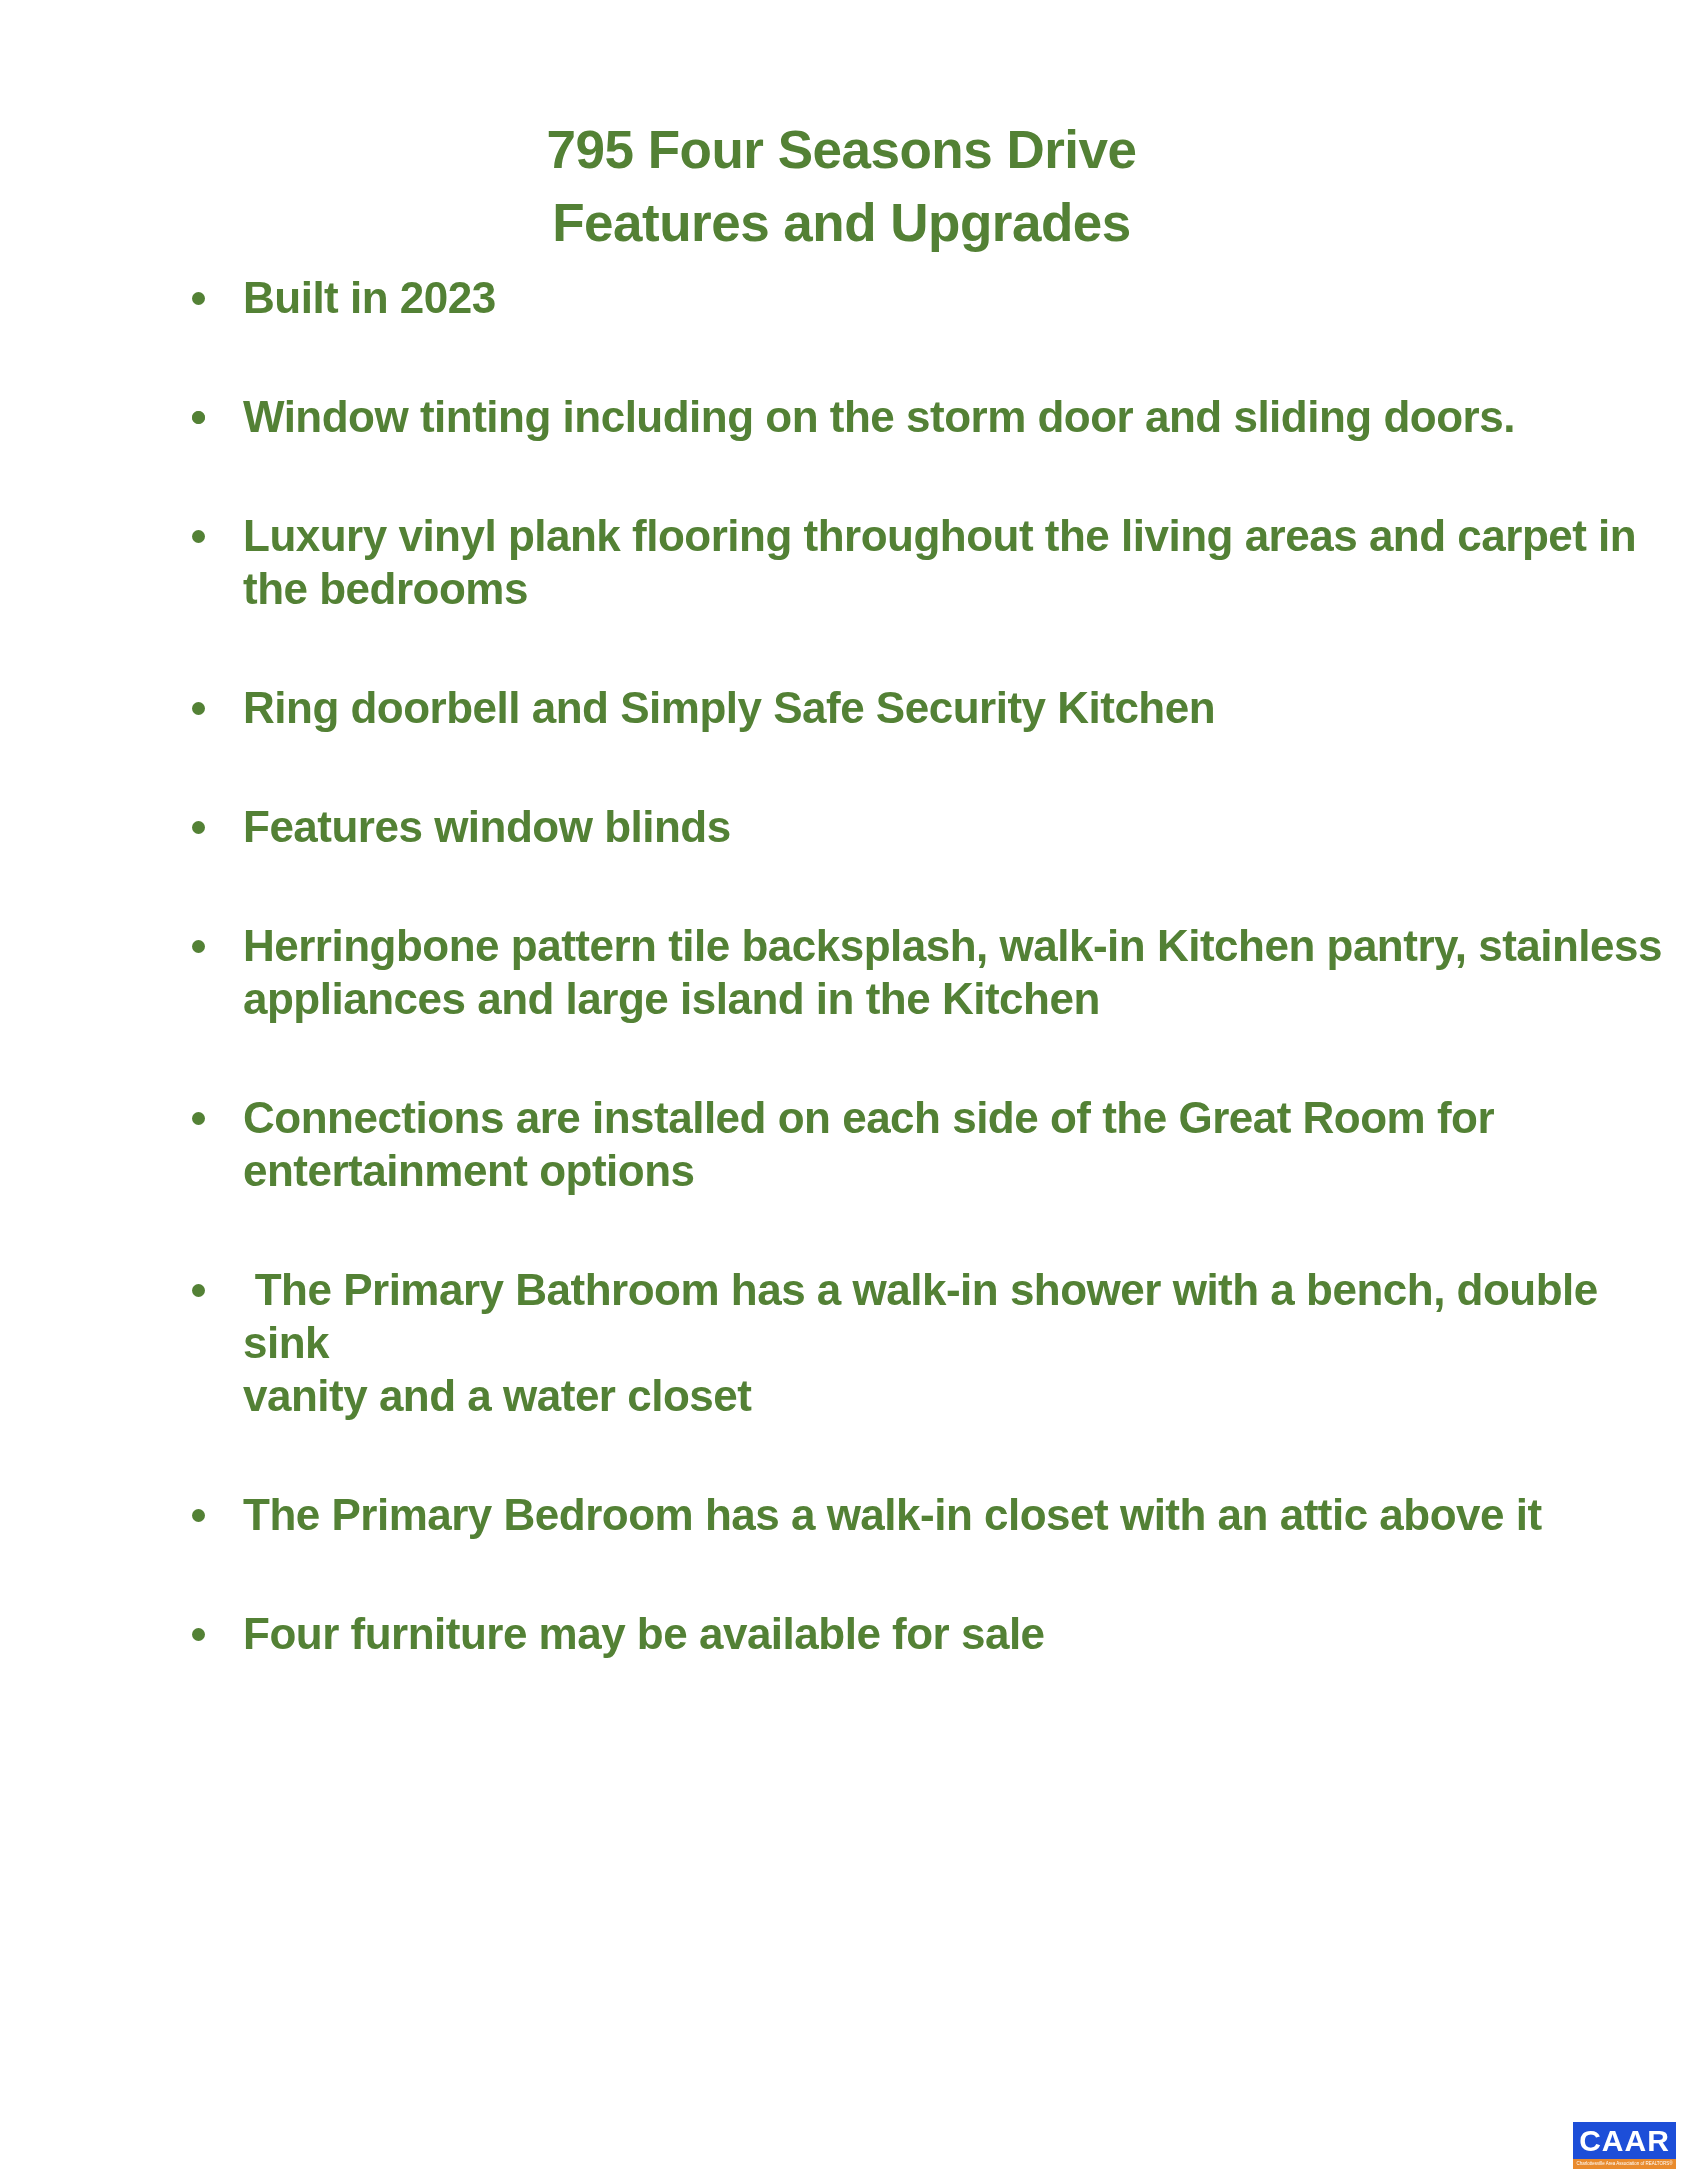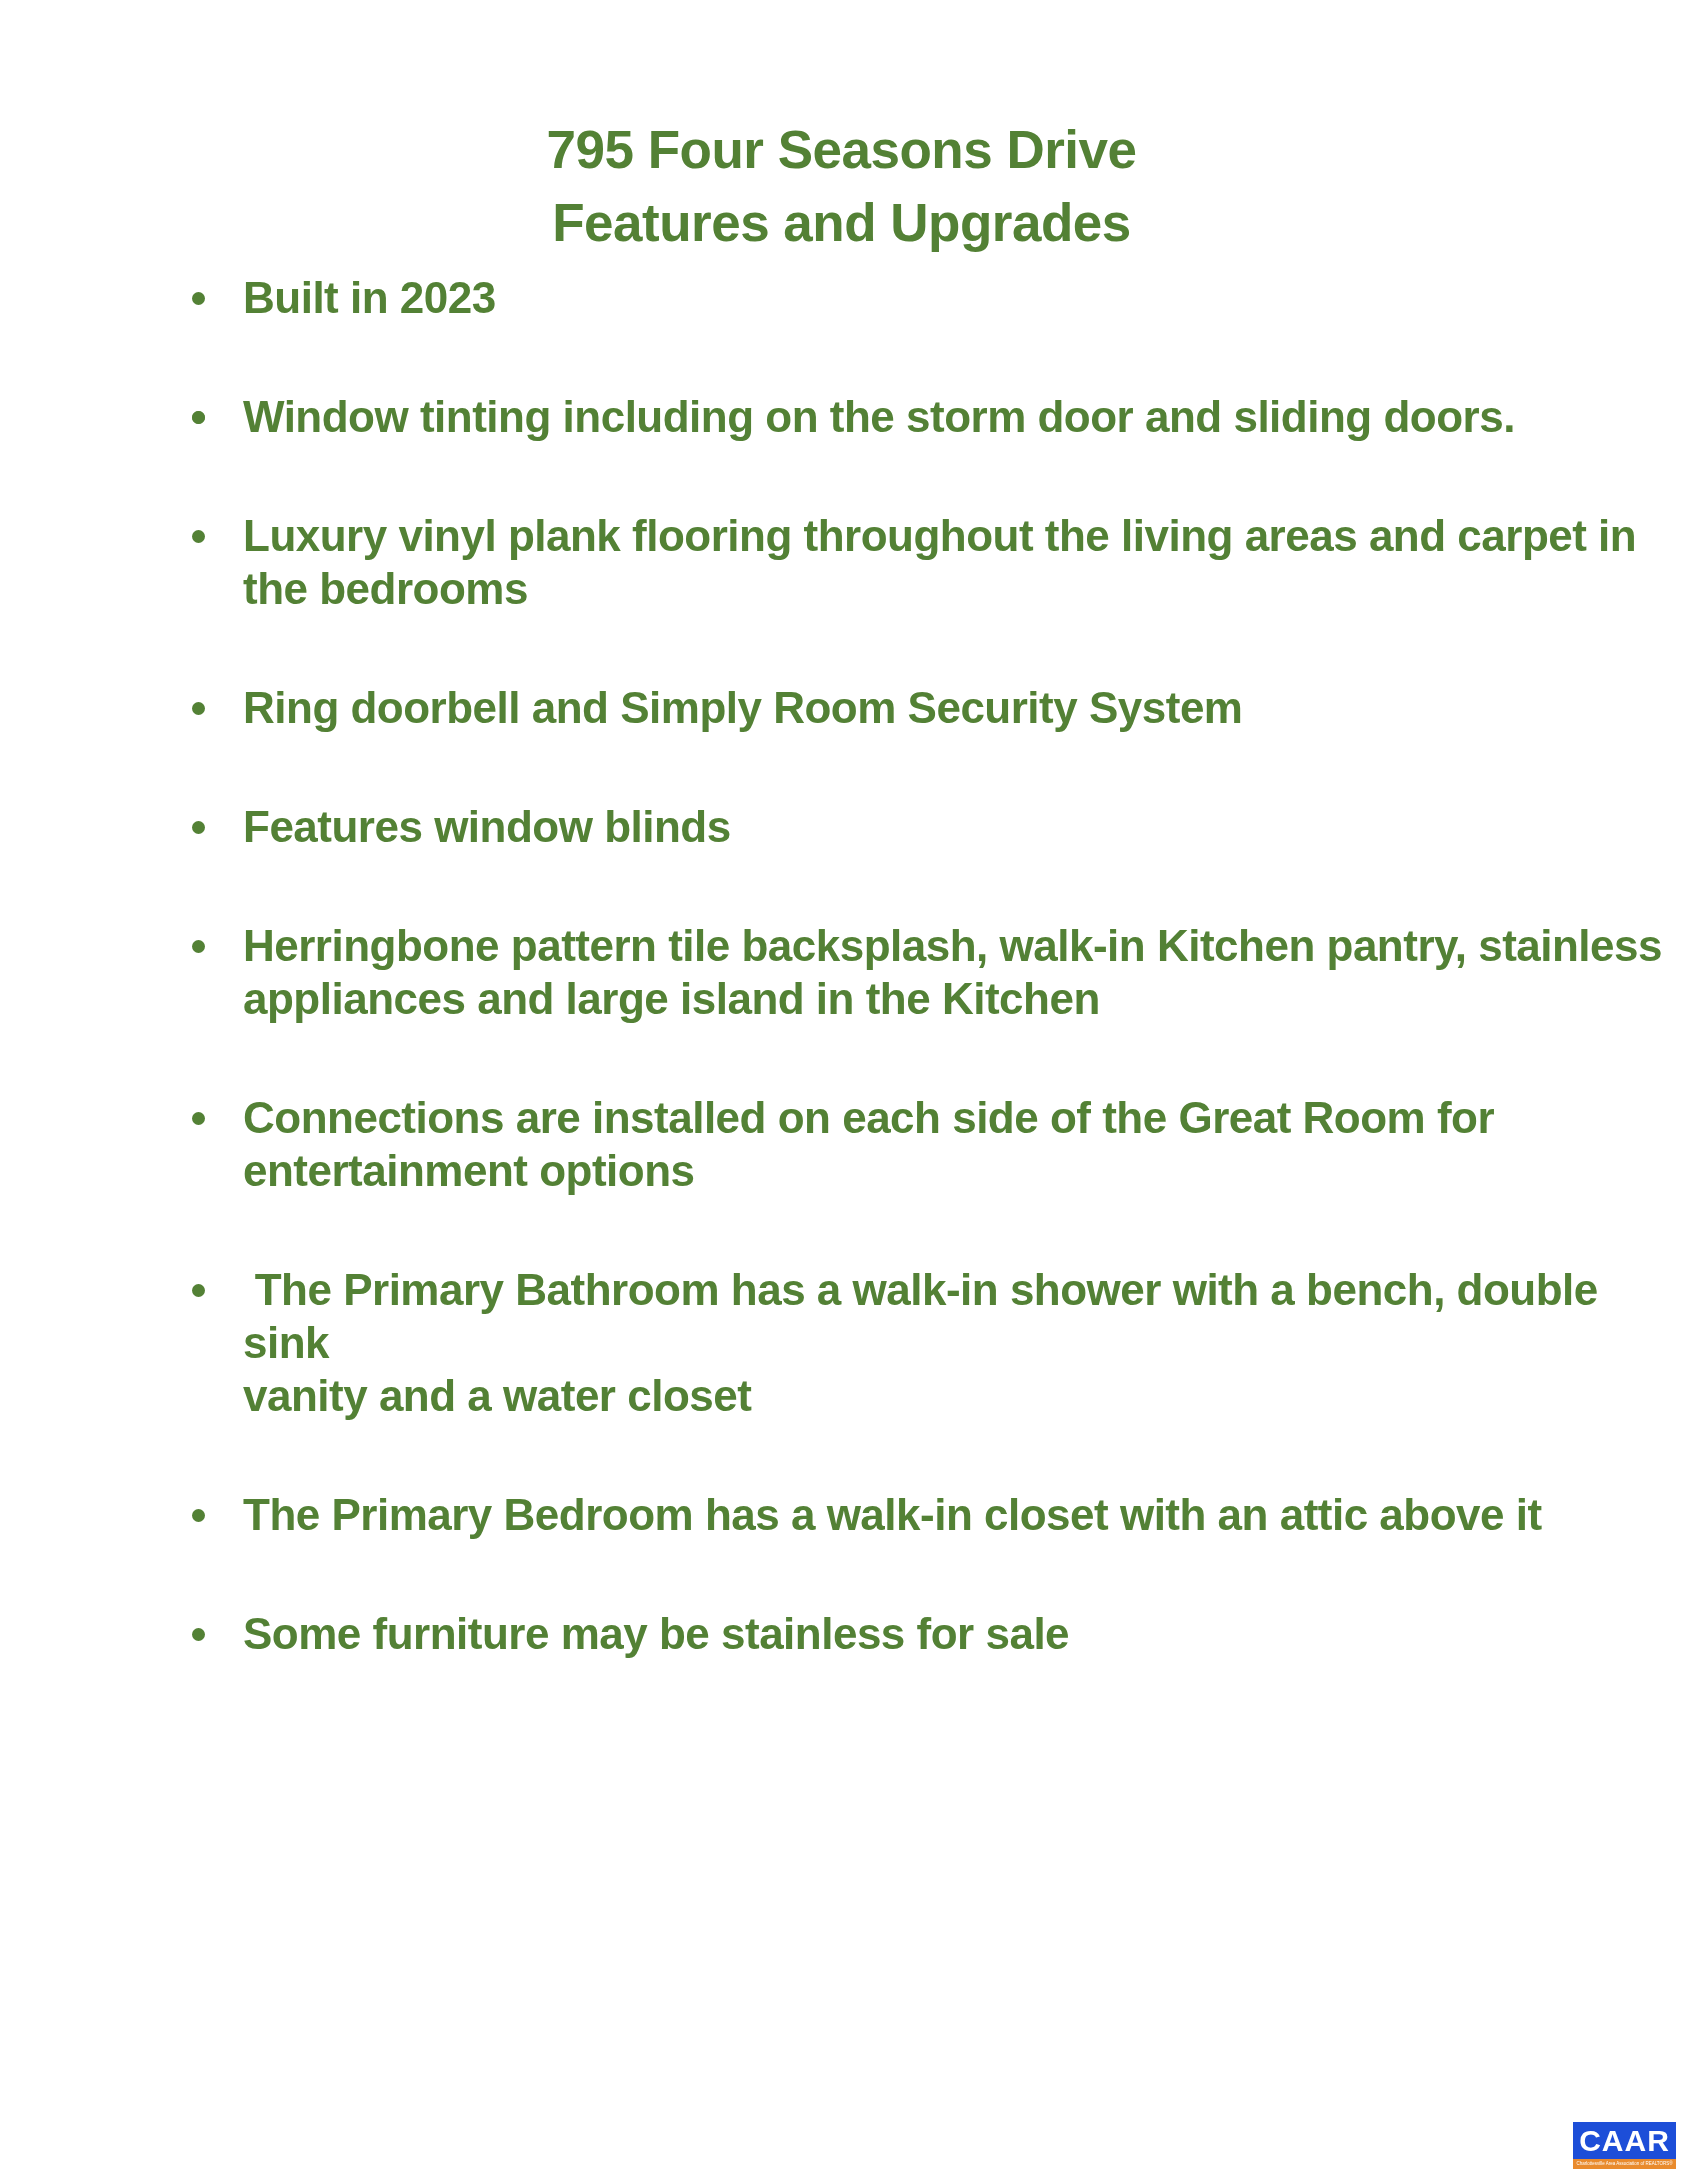--- a/index.html
+++ b/index.html
@@ -128,21 +128,21 @@
       <span class="bullet-dot"></span>
       <span class="preline">Window tinting including on the storm door and sliding doors.</span>
     </li>
     <li>
       <span class="bullet-dot"></span>
       <span class="preline">Luxury vinyl plank flooring throughout the living areas and carpet in
 the bedrooms</span>
     </li>
     <li>
       <span class="bullet-dot"></span>
-      <span class="preline">Ring doorbell and Simply Room Security System</span>
+      <span class="preline">Ring doorbell and Simply Safe Security Kitchen</span>
     </li>
     <li>
       <span class="bullet-dot"></span>
       <span class="preline">Features window blinds</span>
     </li>
     <li>
       <span class="bullet-dot"></span>
       <span class="preline">Herringbone pattern tile backsplash, walk-in Kitchen pantry, stainless
 appliances and large island in the Kitchen</span>
     </li>
@@ -155,21 +155,21 @@
       <span class="bullet-dot"></span>
       <span class="preline">&nbsp;The Primary Bathroom has a walk-in shower with a bench, double sink
 vanity and a water closet</span>
     </li>
     <li>
       <span class="bullet-dot"></span>
       <span class="preline">The Primary Bedroom has a walk-in closet with an attic above it</span>
     </li>
     <li>
       <span class="bullet-dot"></span>
-      <span class="preline">Some furniture may be stainless for sale</span>
+      <span class="preline">Four furniture may be available for sale</span>
     </li>
   </ul>
 
 
   <div class="caar-logo">
     <div class="caar-top">CAAR</div>
     <div class="caar-strip">Charlottesville Area Association of REALTORS®</div>
   </div>
 
 </div>

